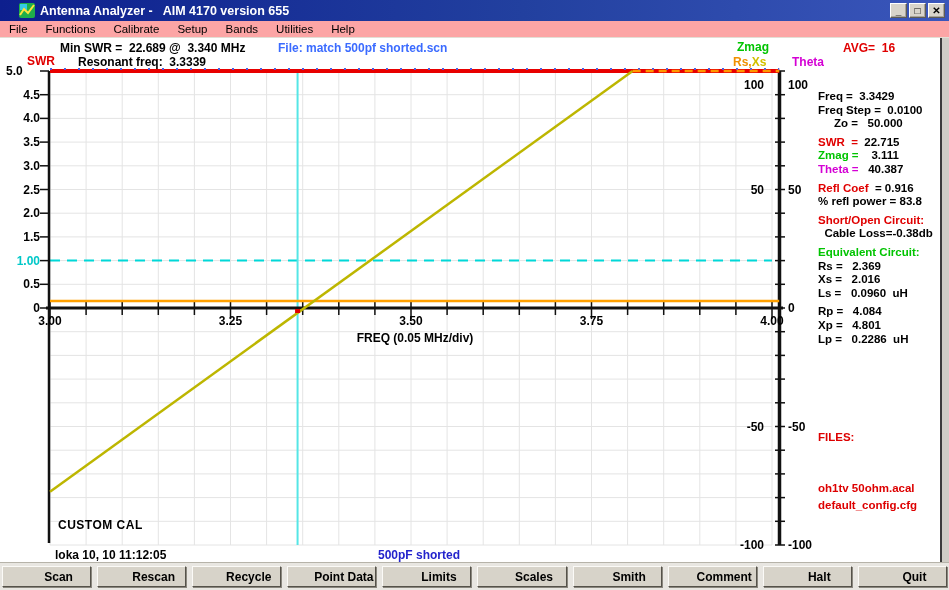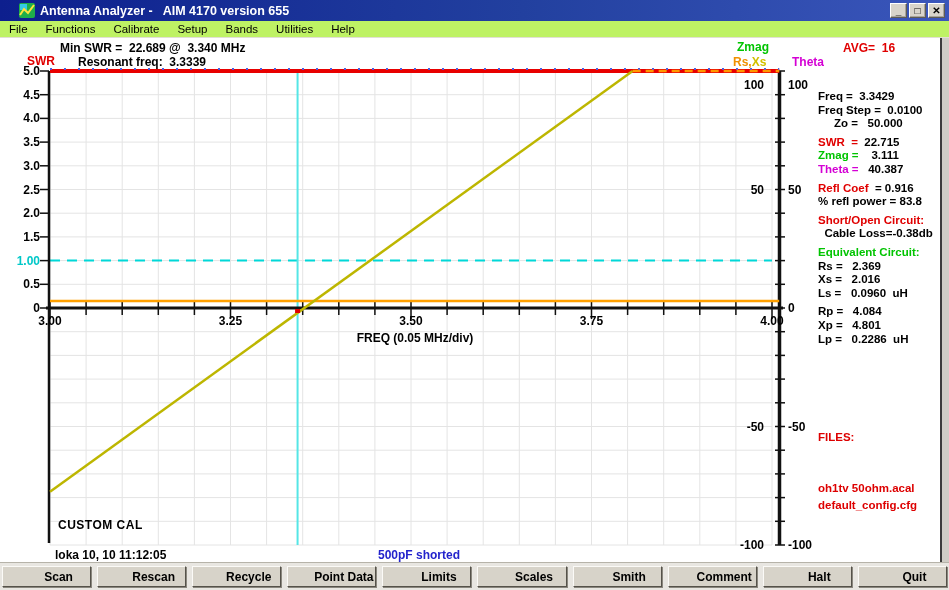--- a/index.html
+++ b/index.html
@@ -7,21 +7,21 @@
   body { position:relative; background:#cfcdc6; font-family:"Liberation Sans",sans-serif; overflow:hidden; }
   .titlebar { position:absolute; left:0; top:0; width:949px; height:21px;
     background:linear-gradient(90deg,#0d1f8e 0%,#22409f 55%,#3a56bb 100%);
     display:flex; align-items:center; padding-left:19px; }
   .app-icon { width:16px; height:15px; display:inline-block; }
   .title-text { color:#ffffff; font-weight:bold; font-size:12.5px; white-space:pre; margin-left:5px; }
   .win-btns { margin-left:auto; display:flex; gap:2px; margin-right:4px; }
   .wbtn { width:17px; height:15px; background:#d8d4cb; border:1px solid; border-color:#ffffff #5f5c54 #5f5c54 #ffffff;
     box-shadow:inset -1px -1px 0 #a8a49b; font-size:10px; font-weight:bold; color:#000;
     display:flex; align-items:center; justify-content:center; line-height:1; cursor:default; }
-  .menubar { position:absolute; top:21px; left:0; width:949px; height:17px; background:#bef264;
+  .menubar { position:absolute; top:21px; left:0; width:949px; height:17px; background:#fca5a5;
     border-bottom:1px solid #e2dfd5; display:flex; align-items:center; padding-left:9px;
     font-size:11.5px; color:#000; }
   .menu-item { margin-right:18px; }
   .main { position:absolute; top:38px; left:0; width:942px; height:524px; background:#ffffff;
     border-right:2px solid #3c3c3c; }
   #chartsvg { position:absolute; left:0; top:0; }
   .hdr { position:absolute; font-weight:bold; font-size:12px; white-space:pre; color:#000; }
   .tick-label { position:absolute; font-weight:bold; font-size:12px; color:#000; white-space:pre; }
   .freq-label { position:absolute; left:315px; top:293px; width:200px; text-align:center;
     font-weight:bold; font-size:12px; color:#000; }
@@ -173,20 +173,21 @@
       <line x1="775" y1="33" x2="785" y2="33" stroke="#111" stroke-width="1.5"></line>
       <polyline points="50,33 779.2199999999998,33" fill="none" stroke="#e80000" stroke-width="4"></polyline>
       <polyline points="50,31 779.2199999999998,31" fill="none" stroke="#4b5ce0" stroke-width="2" stroke-dasharray="2,12"></polyline>
       <polyline points="50,262.89 779.2199999999998,262.89" fill="none" stroke="#ffa000" stroke-width="2.5"></polyline>
       <polyline points="50,453.675 632.654,33" fill="none" stroke="#bdb600" stroke-width="2.5"></polyline>
       <polyline points="632.654,33 779.2199999999998,33" fill="none" stroke="#ff9900" stroke-width="2.5" stroke-dasharray="8,5"></polyline>
       <rect x="295.0738000000001" y="271" width="5" height="4" fill="#e00000"></rect>
     </svg>
 
   <div class="hdr" style="left:60px; top:3px;">Min SWR =  22.689 @  3.340 MHz</div>
+  <div class="hdr" style="left:278px; top:3px; color:#3b6bff;">File: match 500pf shorted.scn</div>
   <div class="hdr" style="left:737px; top:2px; color:#00c400;">Zmag</div>
   <div class="hdr" style="left:843px; top:3px; color:#e00000;">AVG=  16</div>
   <div class="hdr" style="left:27px; top:16px; color:#e00000;">SWR</div>
   <div class="hdr" style="left:78px; top:17px;">Resonant freq:  3.3339</div>
   <div class="hdr" style="left:733px; top:17px;"><span style="color:#f09000;">Rs,</span><span style="color:#d2c000;">Xs</span></div>
   <div class="hdr" style="left:792px; top:17px; color:#d400d4;">Theta</div>
 
   <div class="freq-label">FREQ (0.05 MHz/div)</div>
   <div class="annotation">CUSTOM CAL</div>
 
@@ -209,21 +210,21 @@
       <div class="readout-row"><span style="color: rgb(0, 0, 0);">Xp =   </span><span>4.801</span></div>
       <div class="readout-row"><span style="color: rgb(0, 0, 0);">Lp =   </span><span>0.2286  uH</span></div>
     </div>
 
   <div class="files" style="color:#dd0000;">
     <div>FILES:</div>
   <div>oh1tv 50ohm.acal</div><div>default_config.cfg</div></div>
 
   <div class="footer-dt">loka 10, 10  11:12:05</div>
   <div class="footer-note" style="color:#2323cc;">500pF shorted</div>
-<div class="tick-label" style="left: 6px; top: 26px; width: 34px; text-align: right;">5.0</div>
+<div class="tick-label" style="left: 6px; top: 26px; width: 34px; text-align: left;">5.0</div>
     <div class="tick-label" style="left: 6px; top: 49.7px; width: 34px; text-align: right;">4.5</div>
     <div class="tick-label" style="left: 6px; top: 73.4px; width: 34px; text-align: right;">4.0</div>
     <div class="tick-label" style="left: 6px; top: 97.1px; width: 34px; text-align: right;">3.5</div>
     <div class="tick-label" style="left: 6px; top: 120.8px; width: 34px; text-align: right;">3.0</div>
     <div class="tick-label" style="left: 6px; top: 144.5px; width: 34px; text-align: right;">2.5</div>
     <div class="tick-label" style="left: 6px; top: 168.2px; width: 34px; text-align: right;">2.0</div>
     <div class="tick-label" style="left: 6px; top: 191.9px; width: 34px; text-align: right;">1.5</div>
     <div class="tick-label" style="left: 6px; top: 215.6px; width: 34px; text-align: right; color: rgb(0, 200, 200);">1.00</div>
     <div class="tick-label" style="left: 6px; top: 239.3px; width: 34px; text-align: right;">0.5</div>
     <div class="tick-label" style="left: 6px; top: 263px; width: 34px; text-align: right;">0</div>

